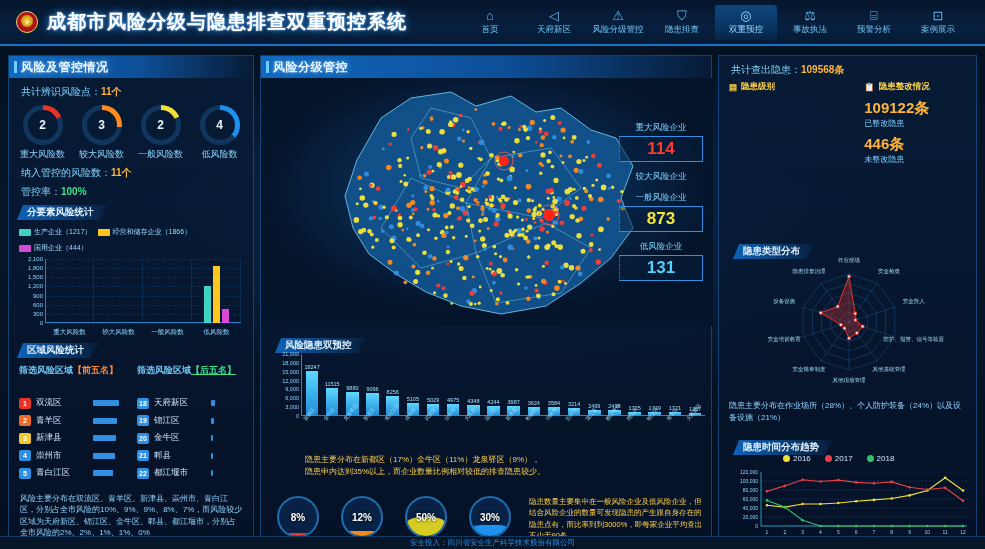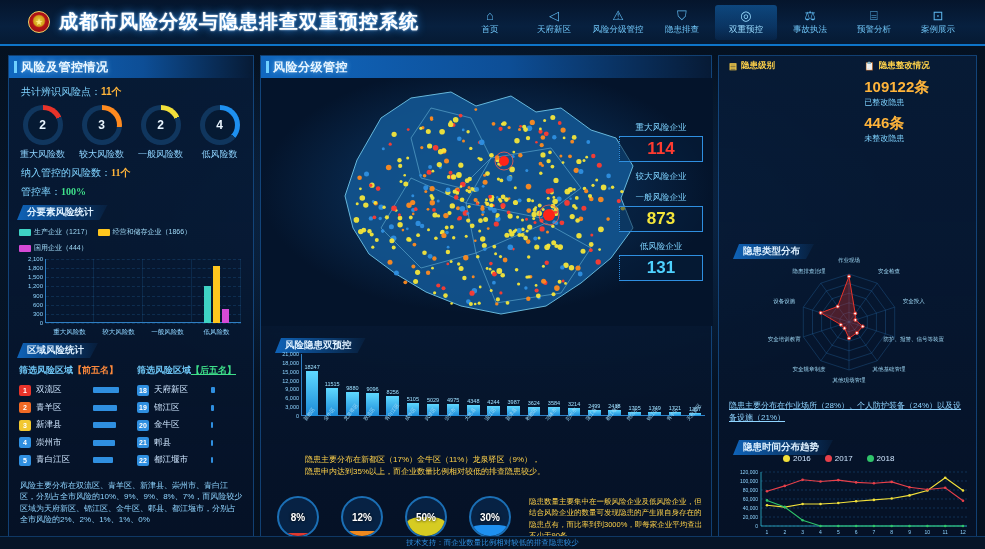--- a/index.html
+++ b/index.html
@@ -15,21 +15,21 @@
       radial-gradient(ellipse 60% 50% at 50% 40%, rgba(20,70,130,.55) 0%, rgba(6,20,45,0) 70%),
       linear-gradient(180deg, #04101f 0%, #061528 40%, #04101f 100%);
   }
   
   .header {
     height: 46px; position: relative;
     background: linear-gradient(180deg, #05152c 0%, #07203f 60%, #061a33 100%);
     border-bottom: 2px solid #0e74c8;
     display: flex; align-items: center;
   }
-  .brand { display: flex; align-items: center; padding-left: 28px; gap: 9px; }
+  .brand { display: flex; align-items: center; padding-left: 16px; gap: 9px; }
   .emblem {
     width: 22px; height: 22px; border-radius: 50%;
     background: radial-gradient(circle at 50% 45%, #e8d14a 0%, #d4a017 35%, #b31217 45%, #8e0c10 100%);
     border: 1.5px solid #f0d264; position: relative; flex: none;
   }
   .emblem:after {
     content: "★"; position: absolute; inset: 0; color: #ffe680;
     font-size: 9px; display: flex; align-items: center; justify-content: center;
   }
   .title {
@@ -71,40 +71,40 @@
   .ring-wrap { text-align: center; width: 54px; }
   .ring { width: 40px; height: 40px; margin: 0 auto; border-radius: 50%; position: relative; }
   .ring:after {
     content: ""; position: absolute; inset: 5px; border-radius: 50%; background: #061a33;
   }
   .ring span {
     position: absolute; inset: 0; display: flex; align-items: center; justify-content: center;
     font-size: 12px; font-weight: bold; color: #eaf6ff; z-index: 2;
   }
   .ring-label { font-size: 9px; margin-top: 3px; color: #8fd4ff; }
-  .kv { font-size: 10px; color: #7fd3ff; padding: 5px 0 0 12px; font-family: Liberation Serif, serif; }
+  .kv { font-size: 10px; color: #7fd3ff; padding: 5px 0 0 12px; }
   .kv b { color: #ffb43a; }
   .kv .green { color: #3ee08a; }
   .legend { display: flex; gap: 6px; padding: 5px 6px 0 10px; flex-wrap: wrap; }
   .legend-item { display: flex; align-items: center; gap: 3px; font-size: 7px; color: #9fd8f5; }
   .swatch { width: 12px; height: 7px; border-radius: 1px; }
   .barchart { position: relative; height: 78px; margin: 6px 10px 0 8px; }
   .bc-axis { position: absolute; left: 28px; right: 2px; top: 0; bottom: 14px;
     border-left: 1px solid #2f7fc4; border-bottom: 1px solid #2f7fc4; }
   .bc-grid { position: absolute; left: 0; right: 0; border-top: 1px dashed rgba(47,127,196,.22); }
   .bc-ylab { position: absolute; left: 0; width: 26px; text-align: right; font-size: 6px; color: #8fd4ff; transform: translateY(-3px); }
   .bc-cols { position: absolute; left: 28px; right: 2px; top: 0; bottom: 14px; display: flex; }
   .bc-col { flex: 1; position: relative; border-right: 1px solid rgba(47,127,196,.18); display: flex;
     align-items: flex-end; justify-content: center; gap: 2px; }
   .bc-bar { width: 7px; }
   .bc-xlabs { position: absolute; left: 28px; right: 2px; bottom: 0; display: flex; }
   .bc-xlab { flex: 1; text-align: center; font-size: 6.5px; color: #8fd4ff; }
   .region-cols { display: flex; padding: 4px 6px 0 10px; gap: 8px; }
   .region-col { flex: 1; }
-  .region-title { font-size: 9px; color: #6ec6f5; margin-bottom: 7px; font-weight: bold; }
+  .region-title { font-size: 9px; color: #6ec6f5; margin-bottom: 20px; font-weight: bold; }
   .region-title .tag { color: #ff8a3c; }
   .region-title .tag.g { color: #3ee08a; text-decoration: underline; }
   .region-row { display: flex; align-items: center; gap: 5px; margin-bottom: 5.5px; }
   .rank { width: 12px; height: 11px; border-radius: 2px; font-size: 7px; color: #fff;
     display: flex; align-items: center; justify-content: center; flex: none; font-weight: bold; }
   .region-name { font-size: 8.5px; color: #cfe6ff; width: 52px; }
   .region-bar { height: 6px; background: #2f8fe0; border-radius: 1px; }
   .foot-note { font-size: 8px; line-height: 1.45; color: #8fd4ff; padding: 8px 10px 0 11px; }
   
   #center-panel { left: 260px; top: 55px; width: 452px; height: 482px; }
@@ -142,21 +142,21 @@
   .hz-left { flex: 1.25; }
   .hz-right { flex: 1; }
   .hz-sub { font-size: 8.5px; color: #ffd24a; display: flex; align-items: center; gap: 4px; font-weight: bold; }
   .hz-row { display: flex; justify-content: space-between; font-size: 8px; color: #9fd8f5; margin: 6px 0 2px; }
   .hz-bar-bg { height: 6px; background: rgba(30,90,150,.45); border-radius: 3px; overflow: hidden; }
   .hz-bar { height: 100%; }
   .hz-big { font-size: 15px; font-weight: bold; color: #ffb43a; margin-top: 6px; }
   .hz-cap { font-size: 8px; color: #7fd3ff; }
   .radar { position: absolute; left: 6px; top: 200px; width: 248px; height: 142px; }
   .note-r { position: absolute; left: 10px; top: 344px; width: 240px; font-size: 8px;
-    line-height: 1.45; color: #8fd4ff; text-decoration: underline; }
+    line-height: 1.45; color: #8fd4ff; }
   .linechart { position: absolute; left: 4px; top: 398px; width: 252px; height: 88px; }
   .lc-legend { position: absolute; left: 60px; top: 0; display: flex; gap: 14px; font-size: 8px; }
   .lc-leg { display: flex; align-items: center; gap: 3px; color: #cfe6ff; }
   .dot { width: 7px; height: 7px; border-radius: 50%; }
   .footer { position: absolute; left: 0; bottom: 0; width: 985px; height: 13px;
     background: #061528; border-top: 1px solid rgba(30,110,190,.4);
     display: flex; align-items: center; justify-content: center;
     font-size: 7.5px; color: #2f8fe0; }
 </style>
 </head>
@@ -971,20 +971,23 @@
       <div class="gauge-fill" style="height:30%;background:#1e90f0"></div>
       <span class="gauge-txt">30%</span>
           </div>
     <div class="gauge-label">低风险企业隐患</div>
         </div>
       </div>
     <div class="gauge-note">隐患数量主要集中在一般风险企业及低风险企业，但结合风险企业的数量可发现隐患的产生跟自身存在的隐患点有，而比率到到3000%，即每家企业平均查出不少于90条</div>
   </div>
 
   <div class="panel" id="right-panel">
+    <div class="stat-line">
+      <span>共计查出隐患：</span><b>109568条</b>
+    </div>
     <div class="hz-split">
       <div class="hz-left">
         <div class="hz-sub">
           <span>▤</span>
           <span>隐患级别</span>
         </div>
       </div>
       <div class="hz-right">
         <div class="hz-sub">
           <span>📋</span>
@@ -1106,14 +1109,14 @@
           <circle cx="150.9" cy="72.0" r="1.3" fill="#2fc46a"></circle>
           <circle cx="168.7" cy="72.0" r="1.3" fill="#2fc46a"></circle>
           <circle cx="186.5" cy="72.0" r="1.3" fill="#2fc46a"></circle>
           <circle cx="204.4" cy="72.0" r="1.3" fill="#2fc46a"></circle>
           <circle cx="222.2" cy="72.0" r="1.3" fill="#2fc46a"></circle>
           <circle cx="240.0" cy="72.0" r="1.3" fill="#2fc46a"></circle>
         </svg></div>
 
   </div>
 
-  <div class="footer">技术支持：而企业数量比例相对较低的排查隐患较少</div>
+  <div class="footer">安全投入：四川省安全生产科学技术股份有限公司</div>
 </div>
 
 </body></html>

